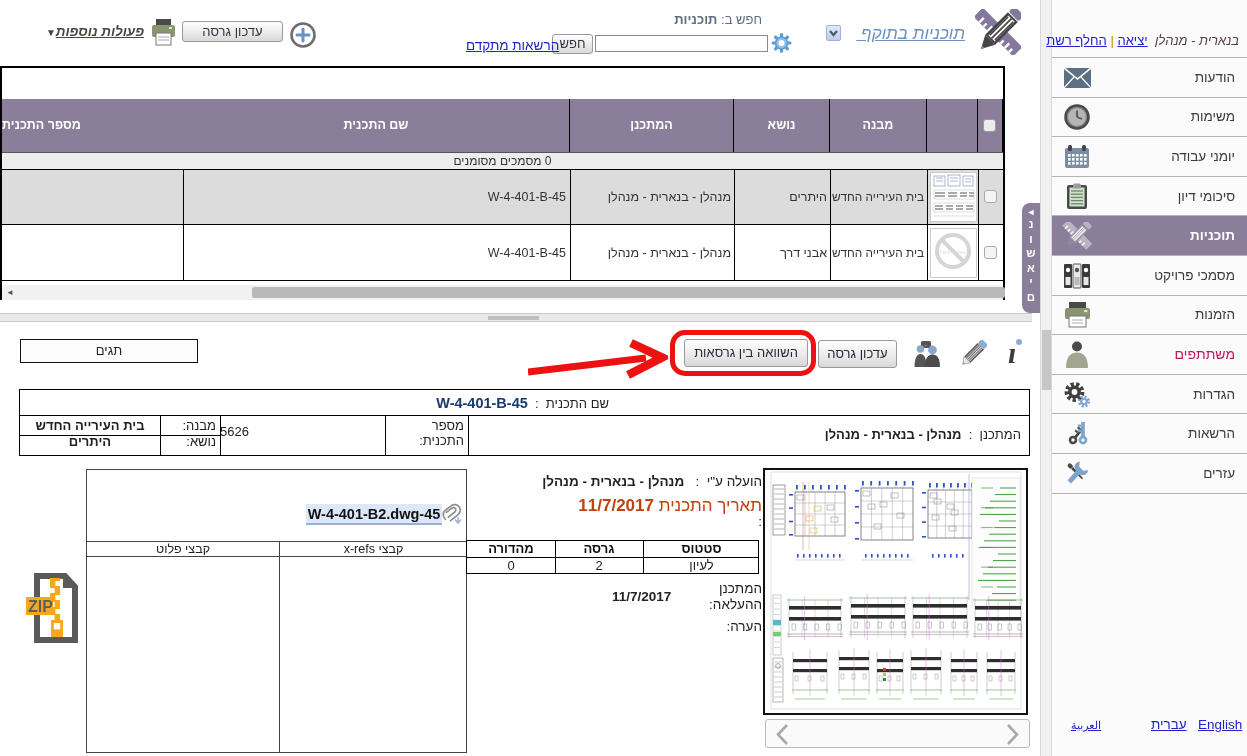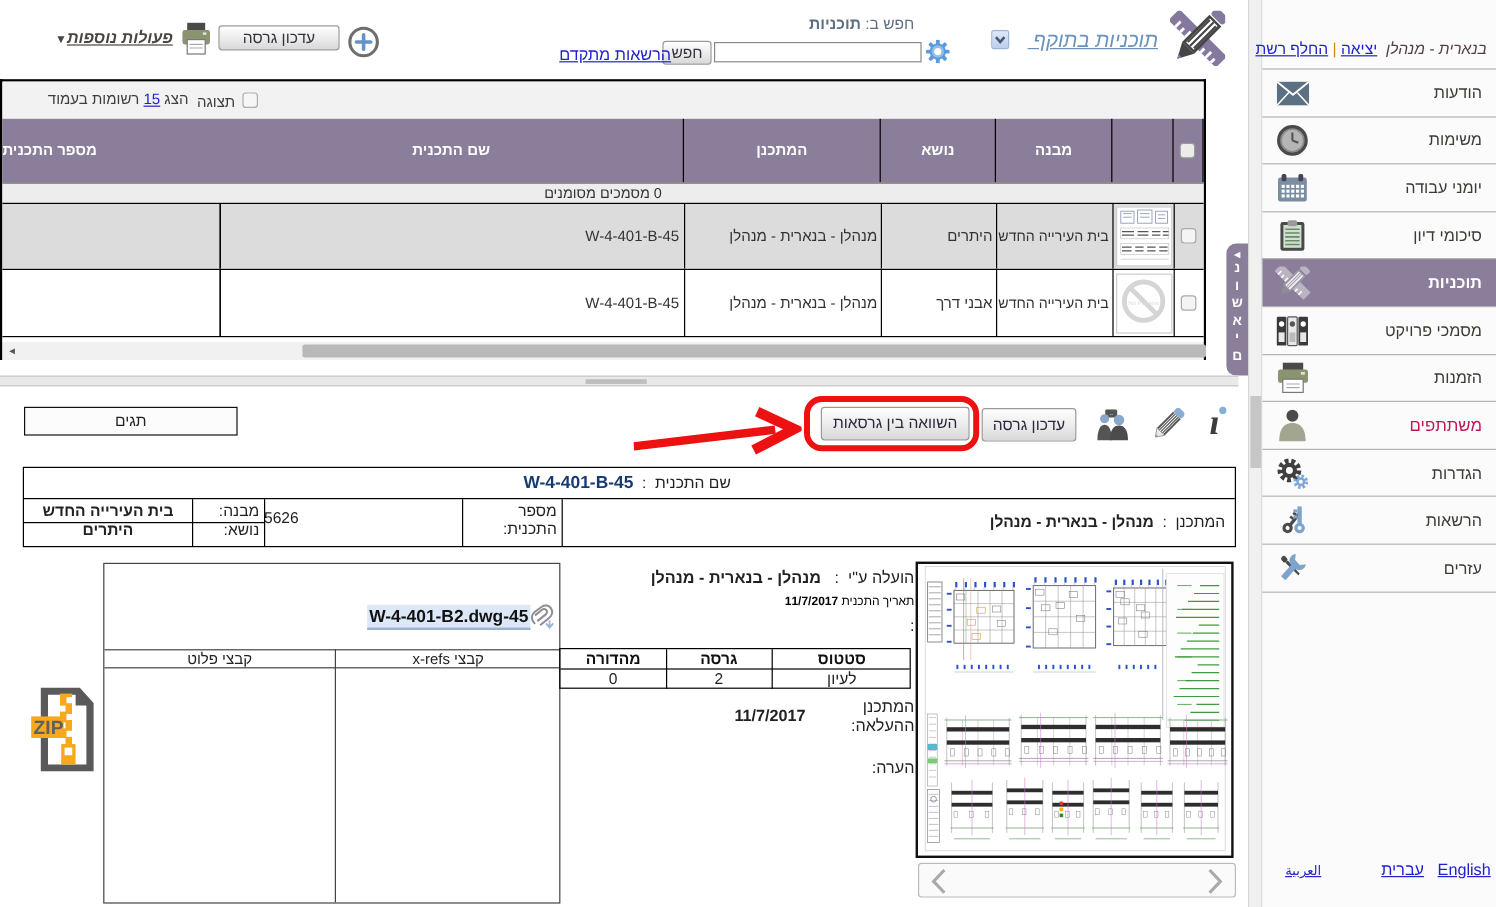--- a/index.html
+++ b/index.html
@@ -94,25 +94,20 @@
       <line x1="7" y1="19" x2="18" y2="19" stroke="#aaa"></line>
         <line x1="7" y1="22" x2="18" y2="22" stroke="#aaa"></line>
     </svg>
   </div>
   <div class="abs rtl" style="left:29px;top:24px;width:115px;text-align:right;font-size:13.5px;font-weight:bold;font-style:italic;color:#4a463f;">
     <span style="text-decoration:underline;">פעולות נוספות</span><span style="font-size:10px;">▼</span>
   </div>
 
   <div class="abs" style="left:0;top:66px;width:1005px;height:234px;border:2px solid #000;border-bottom:none;background:#fff;">
 
-    <div class="abs" style="left:0;top:0;width:1001px;height:31px;background:#f2f2f2;">
-      <div class="abs rtl" style="right:846px;top:8px;font-size:12.5px;color:#3e3e3e;">הצג <a class="link" style="color:#2222cc;">15</a> רשומות בעמוד</div>
-      <div class="abs rtl" style="right:807px;top:10px;font-size:12.5px;color:#3e3e3e;">תצוגה</div>
-      <div class="abs" style="left:200px;top:9px;width:13px;height:13px;background:#f6f6f6;border:1.5px solid #adadad;border-radius:3px;"></div>
-    </div>
 
     <div class="abs" style="left:0;top:31px;width:1001px;height:53px;background:#8b7e9a;color:#fff;font-weight:bold;font-size:12.5px;">
       <div class="abs" style="left:0;top:0;width:181px;height:53px;border-left:0;line-height:53px;text-align:left;">מספר התכנית</div>
       <div class="abs" style="left:181px;top:0;width:387px;height:53px;border-right:1.5px solid #000;line-height:53px;text-align:center;">שם התכנית</div>
       <div class="abs" style="left:568px;top:0;width:164px;height:53px;border-right:1.5px solid #000;line-height:53px;text-align:center;">המתכנן</div>
       <div class="abs" style="left:732px;top:0;width:96px;height:53px;border-right:1.5px solid #000;line-height:53px;text-align:center;">נושא</div>
       <div class="abs" style="left:828px;top:0;width:97px;height:53px;border-right:1.5px solid #000;line-height:53px;text-align:center;">מבנה</div>
       <div class="abs" style="left:925px;top:0;width:51px;height:53px;border-right:1.5px solid #000;"></div>
       <div class="abs" style="left:976px;top:0;width:25px;height:53px;border-right:1.5px solid #000;"></div>
       <div class="abs" style="left:981px;top:20px;width:13px;height:13px;background:#ececec;border:1.5px solid #9a9a9a;border-radius:3px;"></div>
@@ -293,41 +288,41 @@
       <rect x="32.4" y="36" width="4.6" height="5"></rect>
         <rect x="27" y="42" width="4.6" height="5"></rect>
     </g>
     <rect x="28" y="47" width="12" height="17" rx="1" fill="#f8a81c"></rect>
     <rect x="30.8" y="50" width="6.4" height="6.4" fill="#fff"></rect>
     <rect x="3" y="24" width="27" height="18" fill="#f8a81c"></rect>
     <text x="5" y="39" font-size="16" font-weight="bold" fill="#5f5f5f" style="font-family:'Liberation Sans',sans-serif;">ZIP</text>
   </svg>
 
   <div class="abs rtl" style="right:485px;top:474px;font-size:13.5px;color:#222;">הועלה ע"י&nbsp; :&nbsp;&nbsp; <b>מנהלן - בנארית - מנהלן</b></div>
-  <div class="abs rtl" style="right:485px;top:496px;font-size:10px;color:#000000;">תאריך התכנית <b>11/7/2017</b></div>
+  <div class="abs rtl" style="right:485px;top:496px;font-size:17px;color:#c2410c;">תאריך התכנית <b>11/7/2017</b></div>
   <div class="abs rtl" style="right:485px;top:514px;font-size:13.5px;color:#222;">:</div>
 
   <div class="abs" style="left:466px;top:540px;width:293px;height:34px;border:1.5px solid #000;">
     <div class="abs" style="left:0;top:0;width:100%;height:17px;border-bottom:1px solid #000;font-weight:bold;font-size:13px;color:#111;">
       <div class="abs" style="left:176px;width:117px;text-align:center;">סטטוס</div>
       <div class="abs" style="left:88px;width:88px;text-align:center;">גרסה</div>
       <div class="abs" style="left:0;width:88px;text-align:center;">מהדורה</div>
     </div>
     <div class="abs" style="left:0;top:17px;width:100%;height:16px;font-size:13px;color:#222;">
       <div class="abs" style="left:176px;width:117px;text-align:center;">לעיון</div>
       <div class="abs" style="left:88px;width:88px;text-align:center;">2</div>
       <div class="abs" style="left:0;width:88px;text-align:center;">0</div>
     </div>
     <div class="abs" style="left:88px;top:0;width:1px;height:33px;background:#000;"></div>
     <div class="abs" style="left:176px;top:0;width:1px;height:33px;background:#000;"></div>
   </div>
 
   <div class="abs rtl" style="right:485px;top:581px;width:60px;font-size:13.5px;color:#222;line-height:16px;">המתכנן ההעלאה:</div>
   <div class="abs" style="left:612px;top:589px;font-size:13.5px;font-weight:bold;color:#222;">11/7/2017</div>
-  <div class="abs rtl" style="right:485px;top:619px;font-size:13.5px;color:#222;margin-top:13px;">הערה:</div>
+  <div class="abs rtl" style="right:485px;top:619px;font-size:13.5px;color:#222;">הערה:</div>
 
   <div class="abs" style="left:763px;top:468px;width:265px;height:247px;border:2px solid #111;background:#fff;" id="previewbox">
     <svg width="261" height="243" viewBox="0 0 261 243" id="cadsvg">
         <rect x="6" y="2" width="250" height="237" fill="#fff" stroke="#ccc" stroke-width="0.6"></rect>
         <rect x="8" y="15" width="12" height="50" fill="none" stroke="#777" stroke-width="0.7"></rect>
         <line x1="9" y1="19" x2="19" y2="19" stroke="#888" stroke-width="0.6"></line>
         <line x1="9" y1="24" x2="19" y2="24" stroke="#888" stroke-width="0.6"></line>
         <line x1="9" y1="29" x2="19" y2="29" stroke="#888" stroke-width="0.6"></line>
         <line x1="9" y1="34" x2="19" y2="34" stroke="#888" stroke-width="0.6"></line>
         <line x1="9" y1="39" x2="19" y2="39" stroke="#888" stroke-width="0.6"></line>

